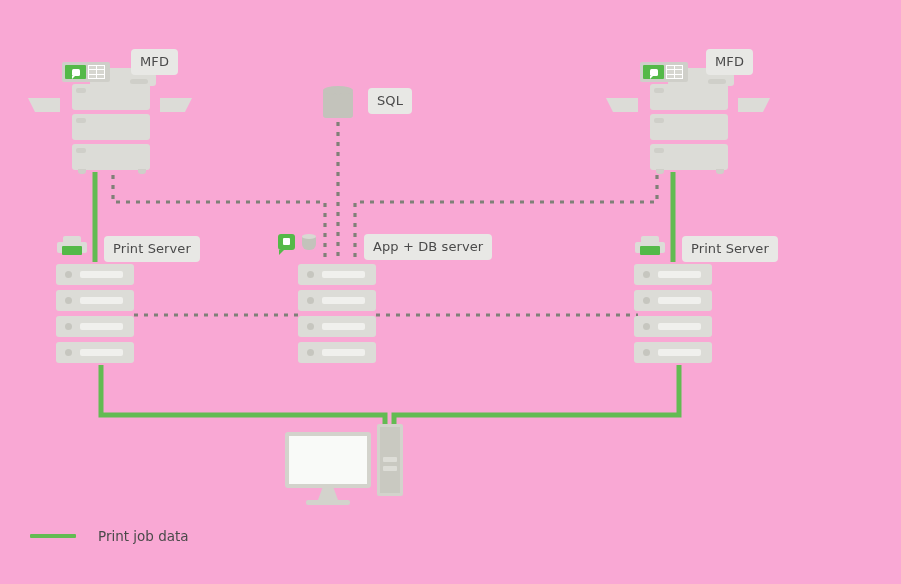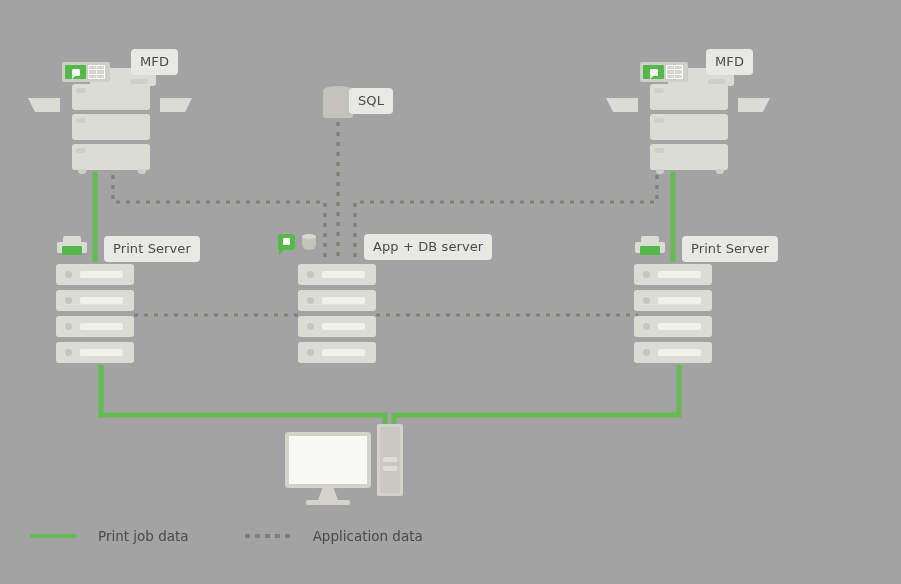--- a/index.html
+++ b/index.html
@@ -7,21 +7,21 @@
     padding: 0;
     background: #f4f5f3;
   }
   body {
     font-family: "DejaVu Sans", "Liberation Sans", sans-serif;
   }
   #diagram {
     position: relative;
     width: 901px;
     height: 584px;
-    background: #a3a3a3;
+    background: #f9a8d4;
     overflow: hidden;
   }
   .layer {
     position: absolute;
     inset: 0;
     width: 901px;
     height: 584px;
   }
   #svg-lines { z-index: 1; }
   #nodes { z-index: 2; }
@@ -343,21 +343,21 @@
       <div class="foot l"></div>
       <div class="foot r"></div>
     </div>
     <div class="chip" style="left:706px; top:49px;">MFD</div>
 
     <div class="db" style="left:323px; top:86px; width:30px; height:36px;">
       <div class="cyl"></div>
       <div class="cap"></div>
       <div class="cap2"></div>
     </div>
-    <div class="chip" style="left:349px; top:88px;">SQL</div>
+    <div class="chip" style="left:368px; top:88px;">SQL</div>
 
     <div class="prn-badge" style="left:57px; top:236px;">
       <div class="lid"></div>
       <div class="body"></div>
       <div class="sheet"></div>
     </div>
     <div class="chip" style="left:104px; top:236px;">Print Server</div>
     <div class="rack" style="left:56px; top:264px;">
       <div class="unit u1">
           <i class="led"></i>
@@ -446,19 +446,15 @@
     </div>
 
   </div>
 
   <div id="legend">
     <div class="item">
       <span class="swatch-solid"></span>
       <span class="lbl">Print job data</span>
     </div>
     <div class="gap"></div>
-    <div class="item">
-      <span class="swatch-dash"></span>
-      <span class="lbl">Application data</span>
-    </div>
   </div>
 
 </div>
 
 </body></html>

